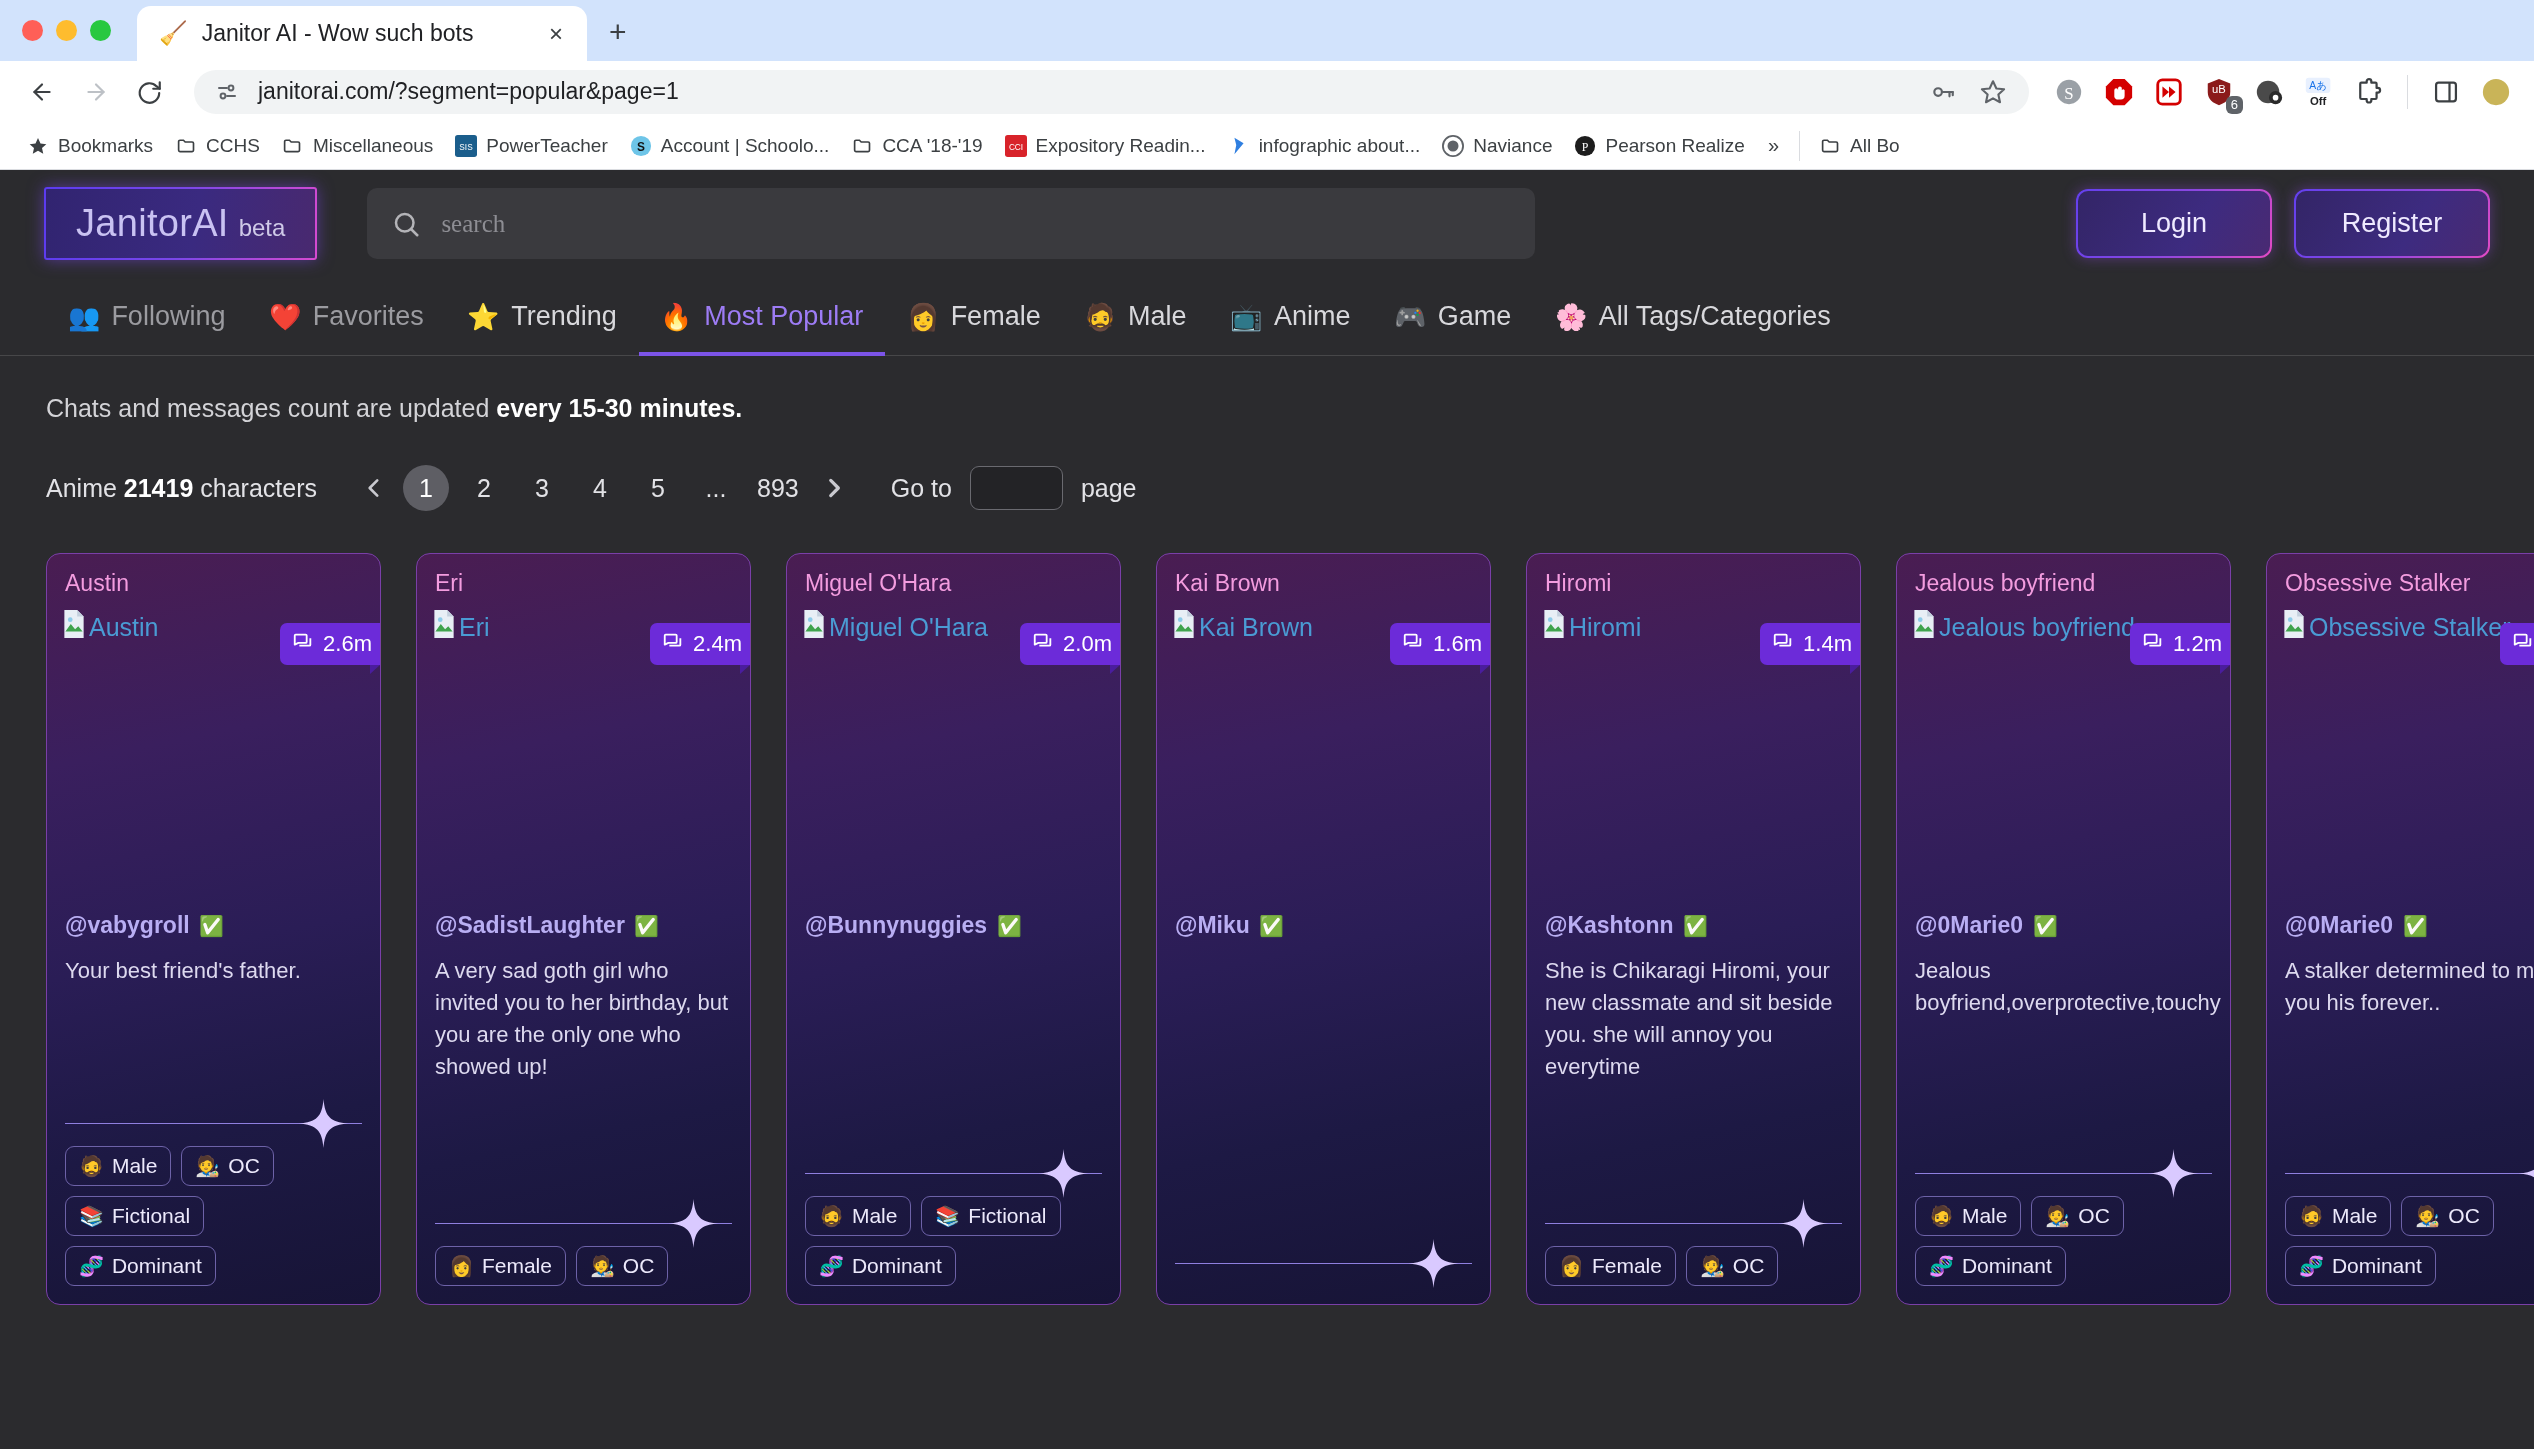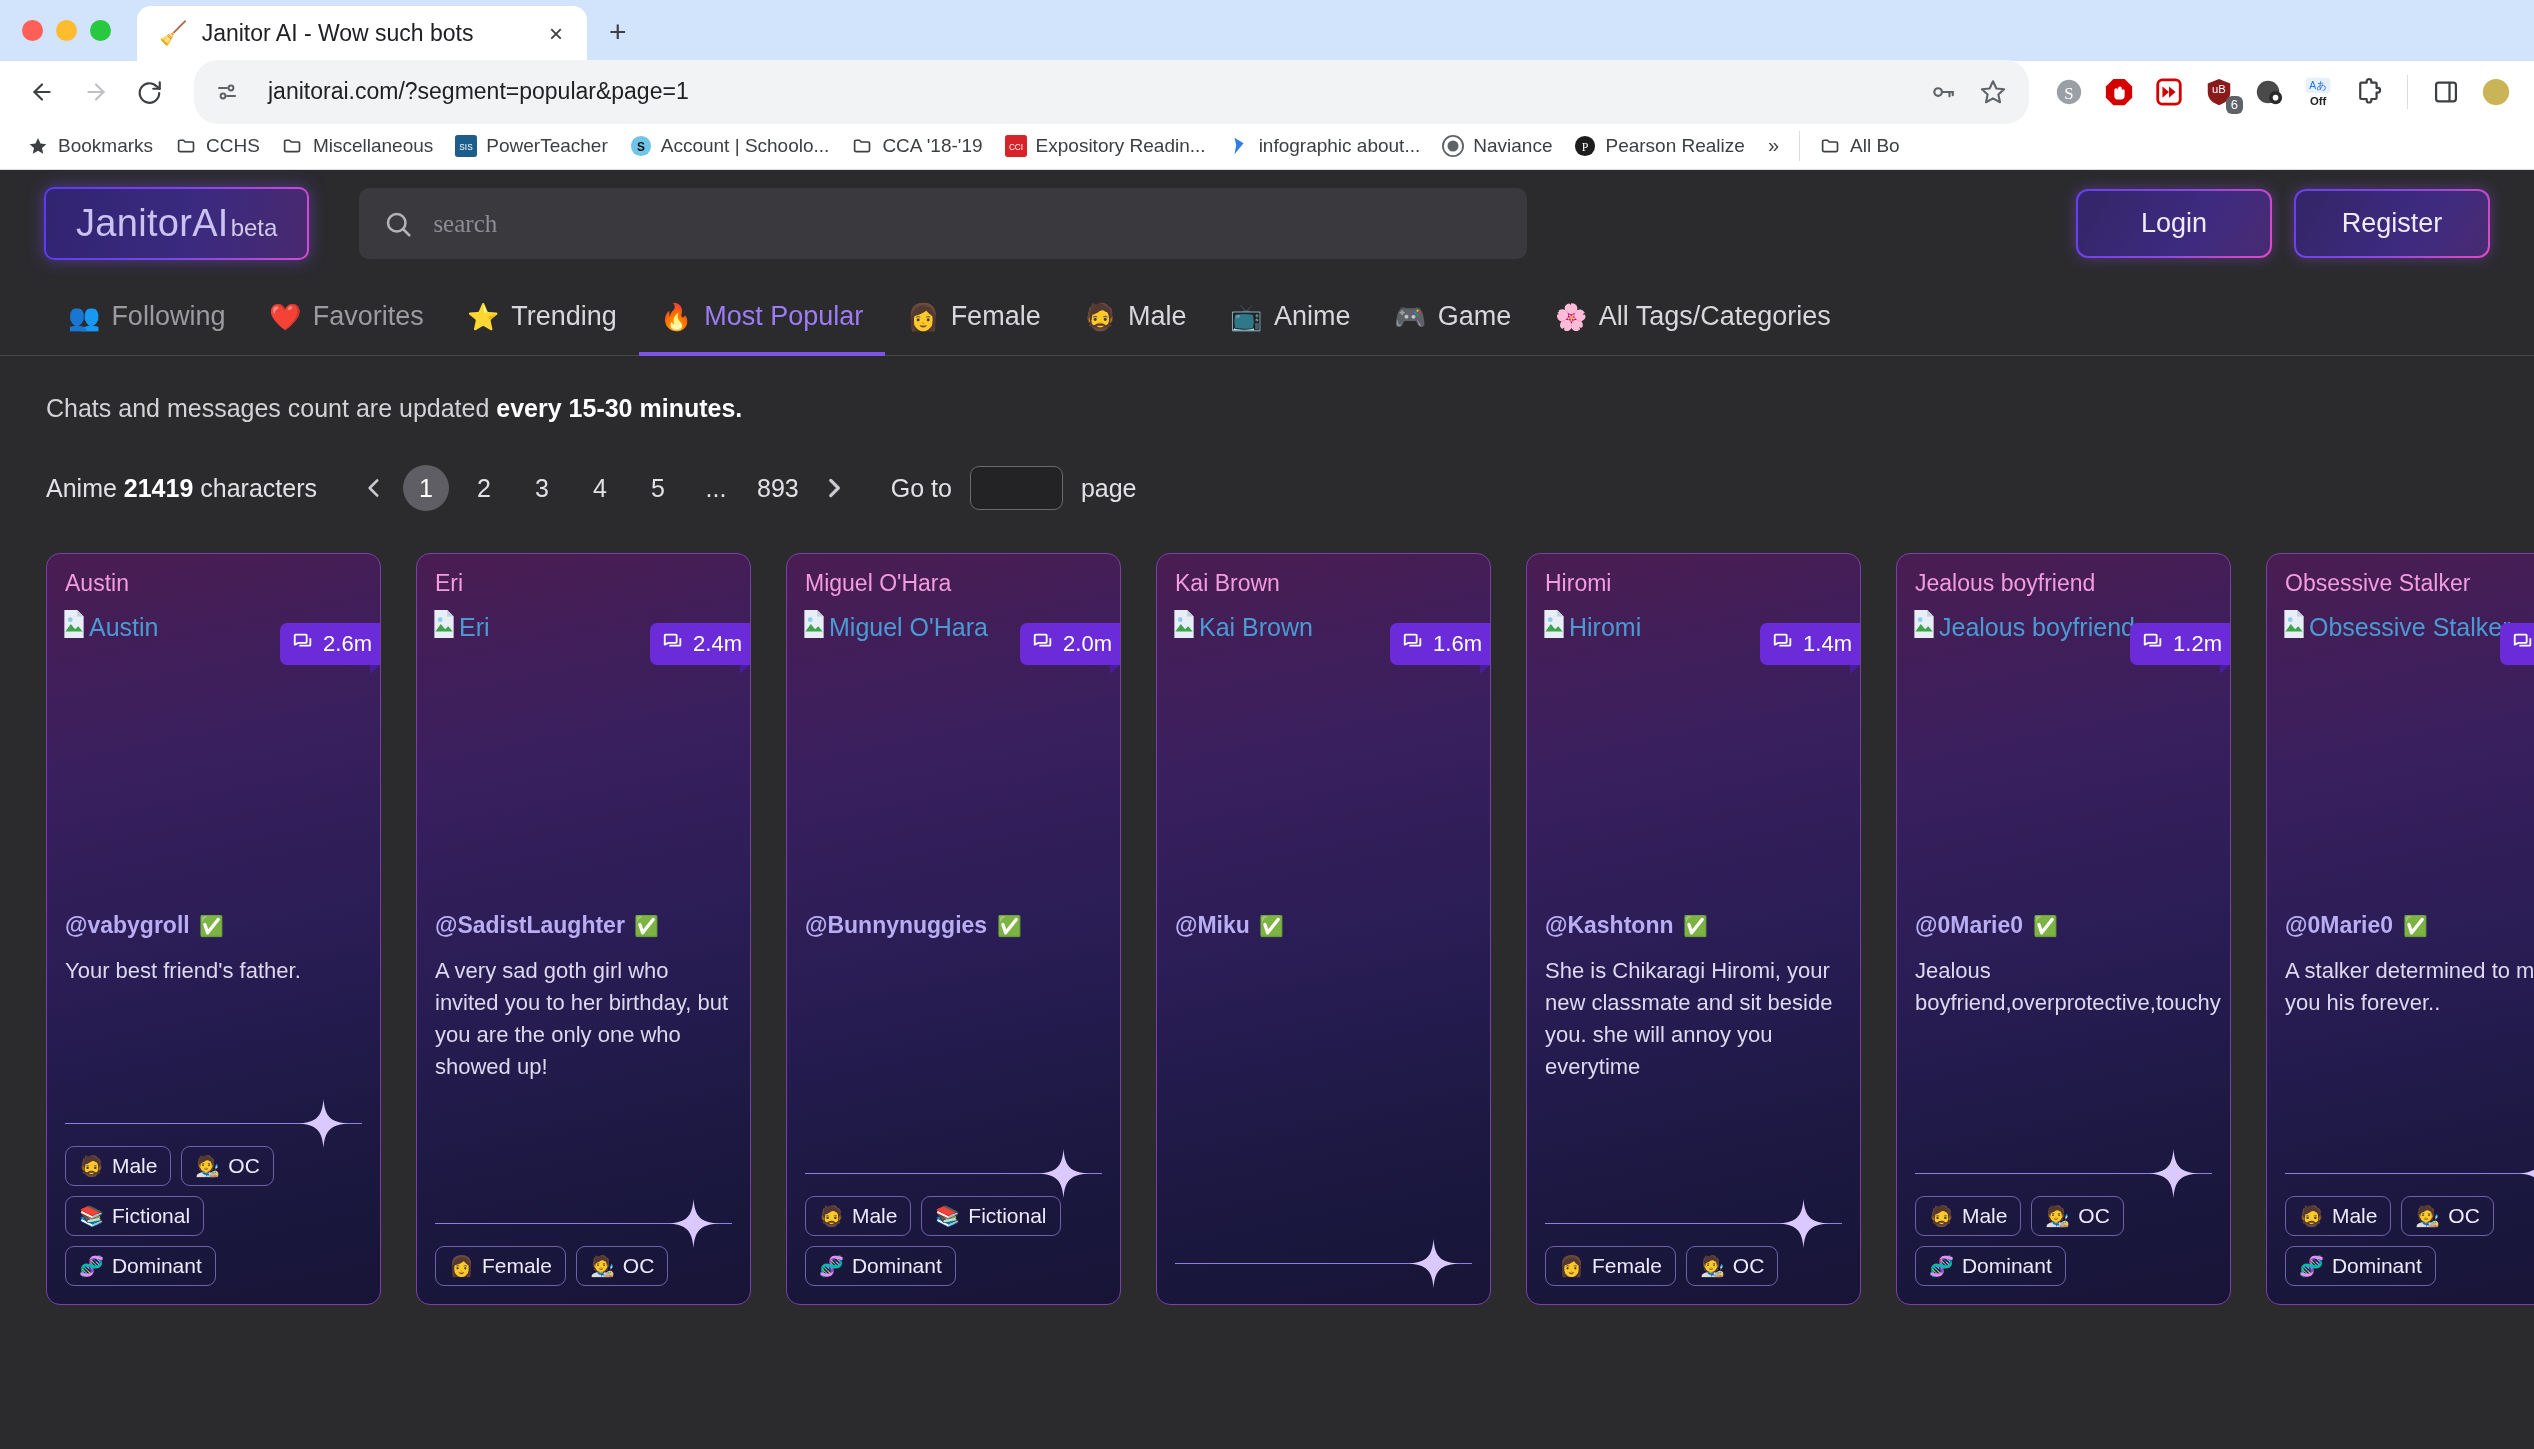--- a/index.html
+++ b/index.html
@@ -40,22 +40,22 @@
   .toolbar {
     background: #fff; height: 61px; display: flex; align-items: center;
     padding: 0 18px; gap: 6px;
   }
   .nav-btn {
     width: 48px; height: 48px; display: flex; align-items: center; justify-content: center;
     font-size: 30px; color: #3c4043; cursor: pointer; border-radius: 50%;
   }
   .nav-btn.disabled { color: #bdc1c6; }
   .omnibox {
-    flex: 1; height: 64px; background: #f1f3f4; border-radius: 24px;
-    display: flex; align-items: center; padding: 0 10px 0 16px; gap: 24px;
+    flex: 1; height: 44px; background: #f1f3f4; border-radius: 24px;
+    display: flex; align-items: center; padding: 0 10px 0 16px; gap: 14px;
     margin: 0 14px; position: relative;
   }
   .omni-site-icon {
     width: 34px; height: 34px; display:flex; align-items:center; justify-content:center;
     color: #5f6368;
   }
   .omni-url { font-size: 23px; color: #202124; flex: 1; }
   .omni-actions { display: flex; align-items: center; gap: 10px; padding-right: 6px; }
   .omni-ico { width: 40px; height: 40px; display:flex;align-items:center;justify-content:center; color:#5f6368; cursor:pointer;}
 
@@ -83,30 +83,30 @@
   .bm-chev { padding: 6px 12px; font-size: 20px; color: #3c4043; cursor:pointer; }
   .bm-sep { width:1px; height:30px; background:#dadce0; margin:0 8px; }
 
   
   .page { background: #2b2b2e; width: 100%; height: 1232px; position: relative; overflow: hidden; }
 
   .site-header {
     height: 107px; display: flex; align-items: center; padding: 0 44px; gap: 0;
   }
   .logo {
-    border-radius: 10px; padding: 13px 30px;
+    border-radius: 3px; padding: 13px 30px;
     background: linear-gradient(100deg, #2e2166 0%, #3b2a80 55%, #4a2a78 100%);
     border: 2px solid transparent;
     background-image:
       linear-gradient(100deg, #312470 0%, #3a2a80 55%, #49296f 100%),
       linear-gradient(100deg, #5b3bf0 0%, #7a47e8 50%, #d64ad0 100%);
     background-origin: border-box;
     background-clip: padding-box, border-box;
     box-shadow: 0 0 16px rgba(120,70,235,0.55);
-    display: flex; align-items: baseline; gap: 2px; cursor: pointer;
+    display: flex; align-items: baseline; gap: 10px; cursor: pointer;
   }
   .logo-main { font-size: 38px; color: #c9c2f2; letter-spacing: 0.3px; }
   .logo-beta { font-size: 24px; color: #cfcae8; }
 
   .search-wrap { flex: 1; display: flex; justify-content: flex-start; padding: 0 50px; font-family: Liberation Serif, serif; }
   .search-box {
     width: 1168px; height: 71px; background: #3a3a3e; border-radius: 10px;
     display: flex; align-items: center; gap: 20px; padding: 0 24px;
   }
   .search-ico { color: #b4b4b8; display: flex; }

